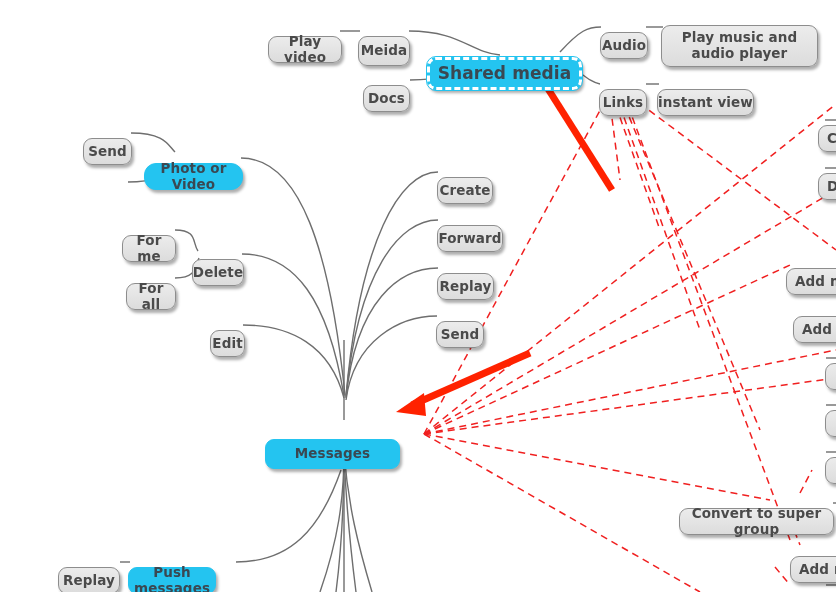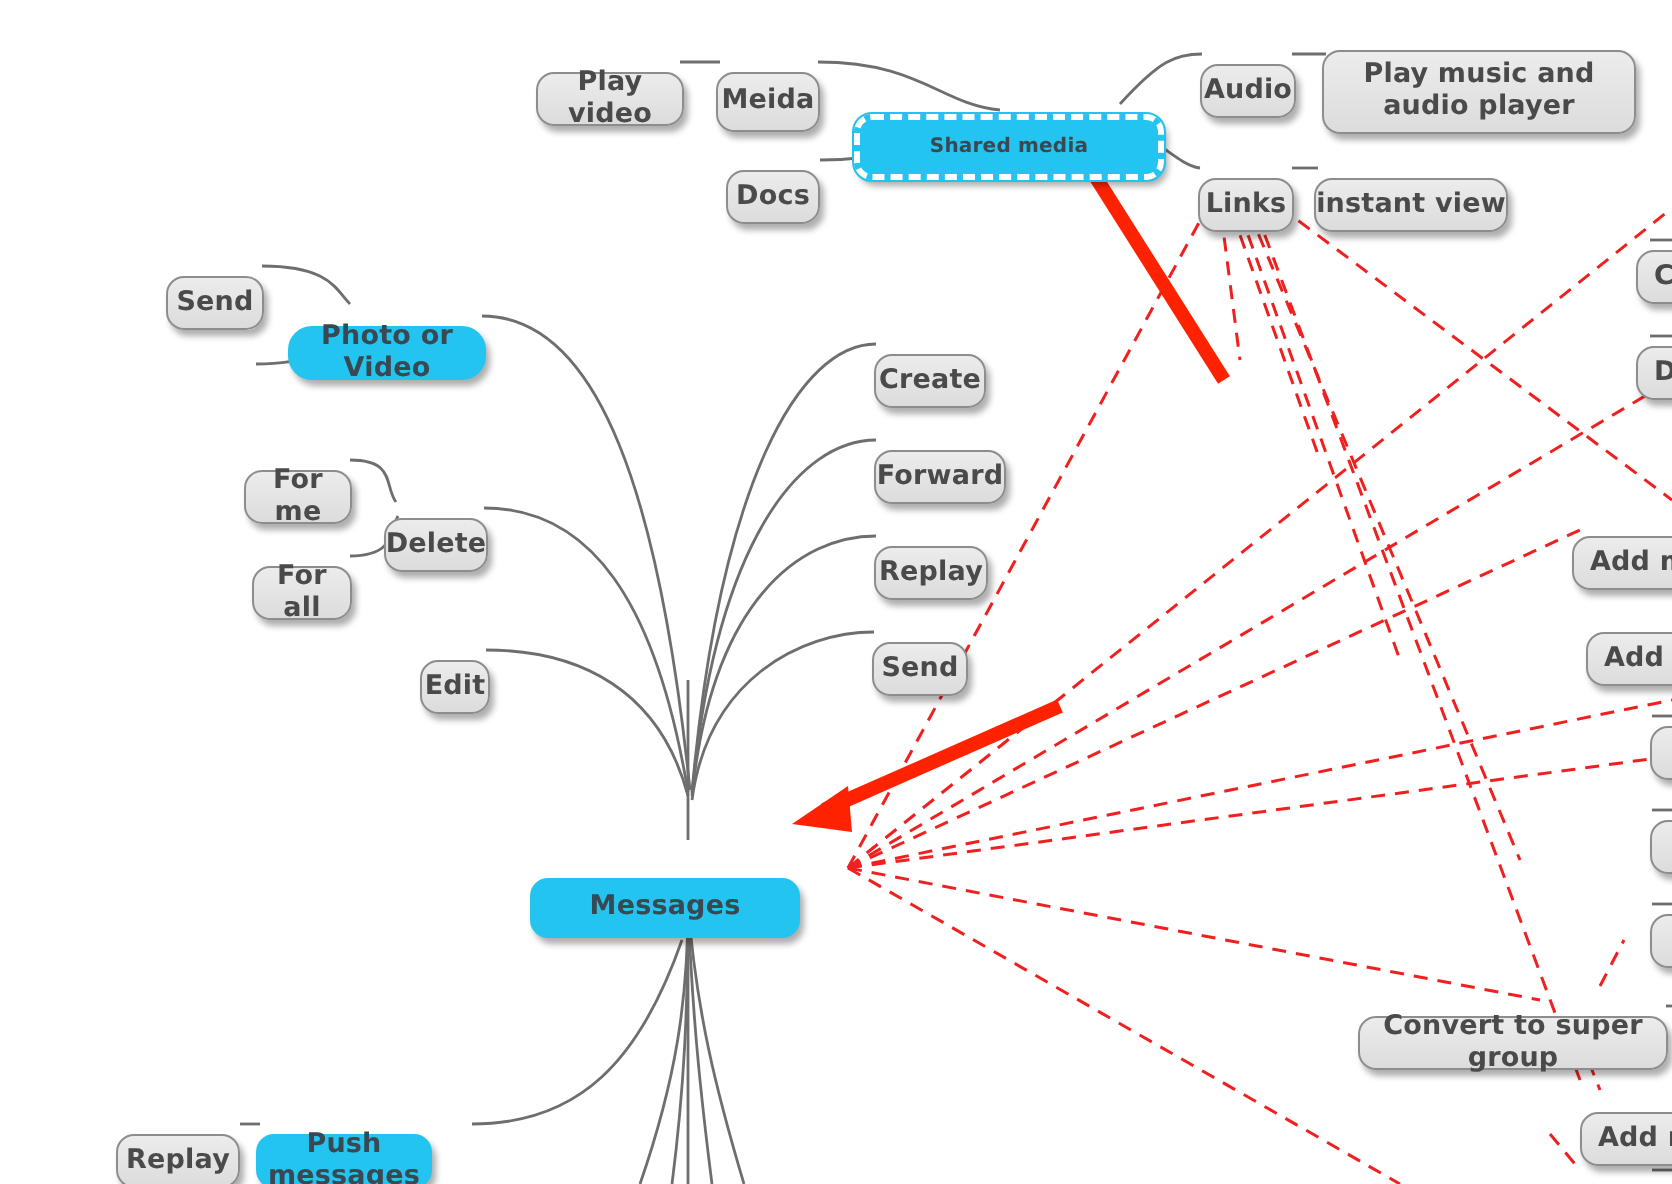--- a/index.html
+++ b/index.html
@@ -53,21 +53,21 @@
     border: 1.6px solid #24c4f0;
     color: #3a4852;
     font-size: 13.5px;
   }
   .node.cyan.dashed {
     border: 3px dashed #ffffff;
     outline: 1.5px solid #23c3ef;
     color: #3a4852;
   }
   .node.big {
-    font-size: 10px;
+    font-size: 17px;
   }
 </style>
 </head>
 <body>
 
 <div id="canvas">
 
   <svg id="edges" viewBox="0 0 836 592" xmlns="http://www.w3.org/2000/svg">
     <g fill="none" stroke="#6e6e6e" stroke-width="1.4">
 

